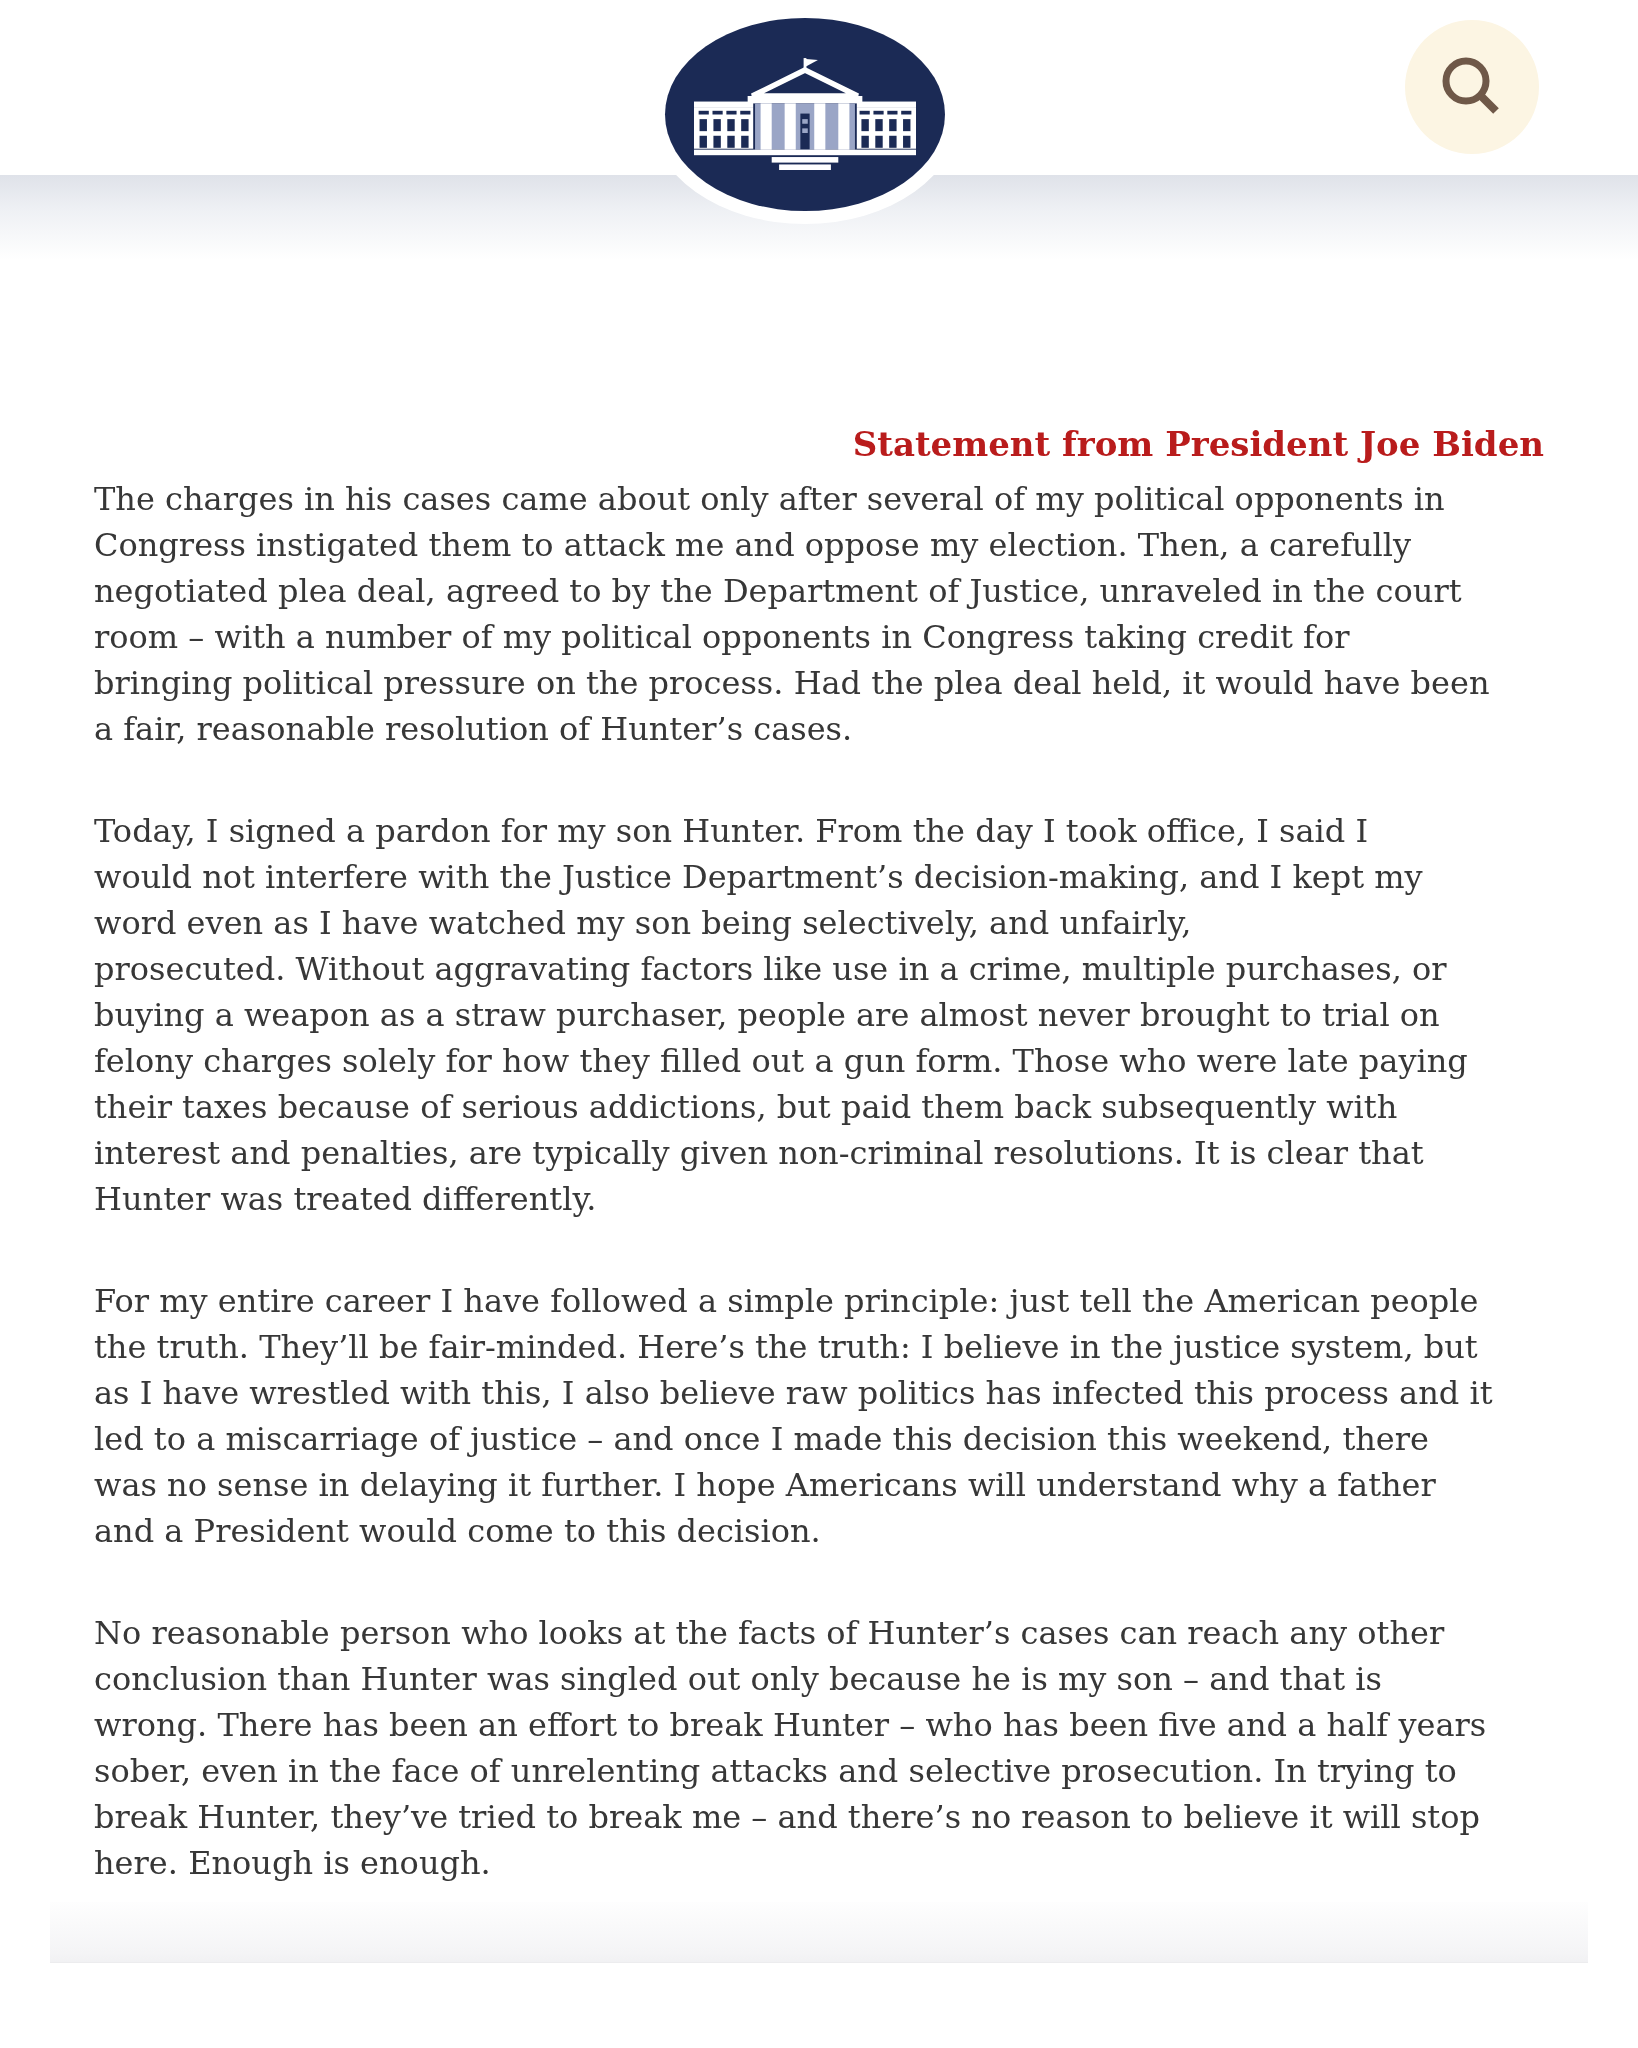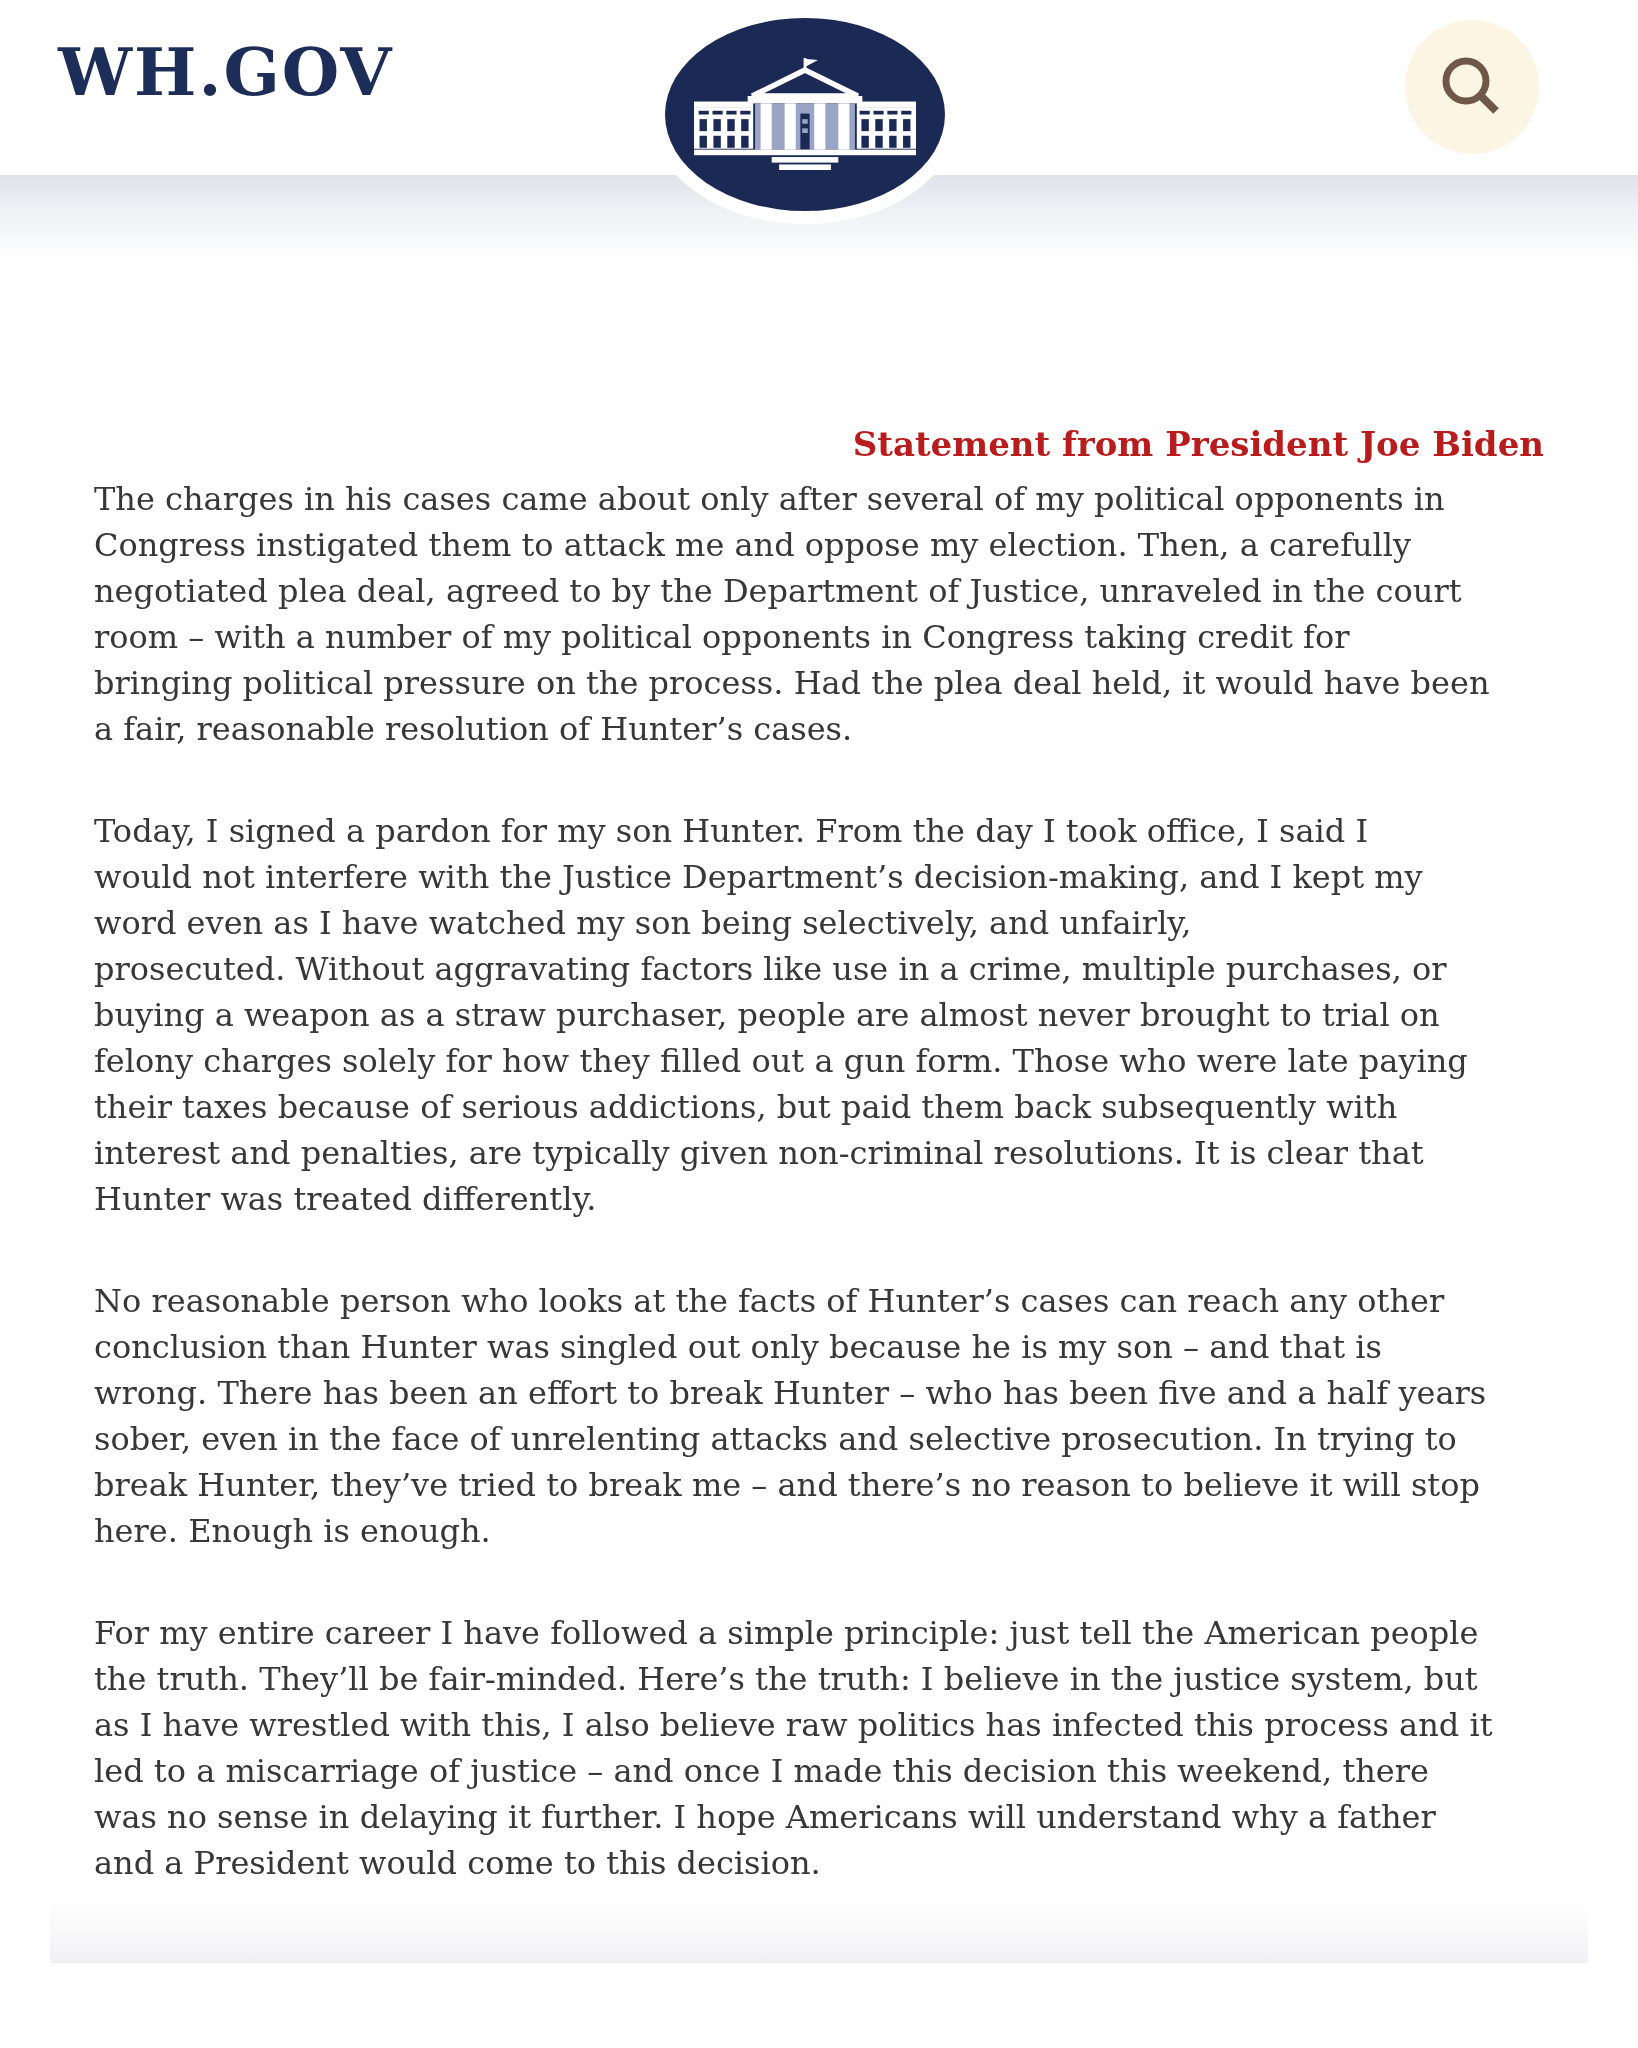--- a/index.html
+++ b/index.html
@@ -131,23 +131,20 @@
     z-index: 1;
   }
 </style>
 </head>
 <body>
 
 <div class="page">
 
   <div class="header-shadow-band"></div>
 
-  <header class="site-header">
-    <a class="brand">WH.GOV</a>
-  </header>
 
   <div class="logo-wrap">
     <div class="logo-halo"></div>
     <div class="logo-oval">
       <svg width="222" height="113" viewBox="0 0 240 122" aria-hidden="true">
 
         <rect x="118.5" y="0" width="3" height="16" fill="#ffffff"></rect>
         <path d="M121 1 L134 2 L121 9 Z" fill="#ffffff"></path>
 
         <path d="M120 13 L63 41 L177 41 Z" fill="#1b2a55" stroke="#ffffff" stroke-width="6" stroke-linejoin="miter"></path>
@@ -222,29 +219,29 @@
 a fair, reasonable resolution of Hunter’s cases.</p>
     <p class="para">Today, I signed a pardon for my son Hunter. From the day I took office, I said I
 would not interfere with the Justice Department’s decision-making, and I kept my
 word even as I have watched my son being selectively, and unfairly,
 prosecuted. Without aggravating factors like use in a crime, multiple purchases, or
 buying a weapon as a straw purchaser, people are almost never brought to trial on
 felony charges solely for how they filled out a gun form. Those who were late paying
 their taxes because of serious addictions, but paid them back subsequently with
 interest and penalties, are typically given non-criminal resolutions. It is clear that
 Hunter was treated differently.</p>
+    <p class="para">For my entire career I have followed a simple principle: just tell the American people
+the truth. They’ll be fair-minded. Here’s the truth: I believe in the justice system, but
+as I have wrestled with this, I also believe raw politics has infected this process and it
+led to a miscarriage of justice – and once I made this decision this weekend, there
+was no sense in delaying it further. I hope Americans will understand why a father
+and a President would come to this decision.</p>
     <p class="para">No reasonable person who looks at the facts of Hunter’s cases can reach any other
 conclusion than Hunter was singled out only because he is my son – and that is
 wrong. There has been an effort to break Hunter – who has been five and a half years
 sober, even in the face of unrelenting attacks and selective prosecution. In trying to
 break Hunter, they’ve tried to break me – and there’s no reason to believe it will stop
 here. Enough is enough.</p>
-    <p class="para">For my entire career I have followed a simple principle: just tell the American people
-the truth. They’ll be fair-minded. Here’s the truth: I believe in the justice system, but
-as I have wrestled with this, I also believe raw politics has infected this process and it
-led to a miscarriage of justice – and once I made this decision this weekend, there
-was no sense in delaying it further. I hope Americans will understand why a father
-and a President would come to this decision.</p>
   </main>
 
   <div class="card-bottom"></div>
 
 </div>
 
 </body></html>

